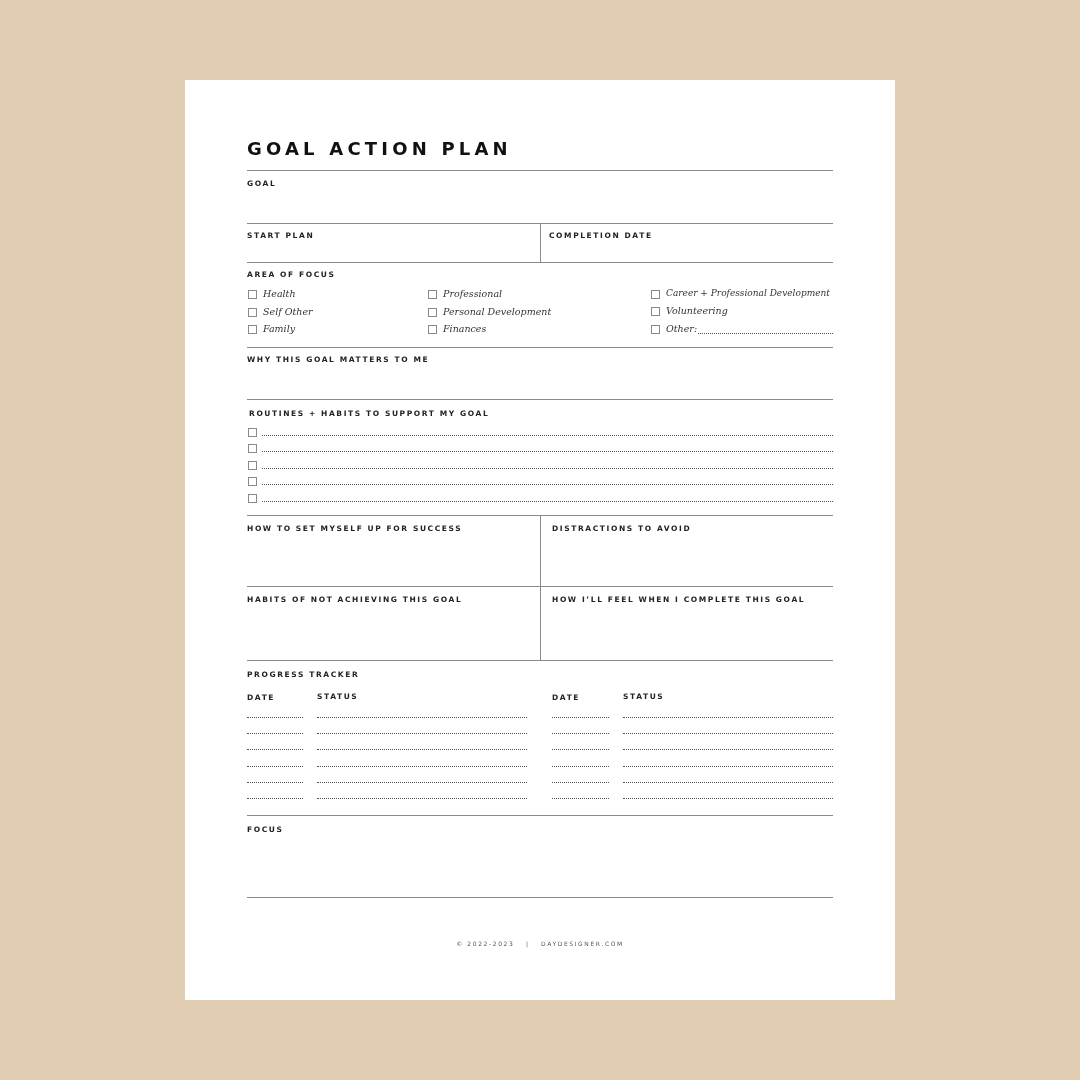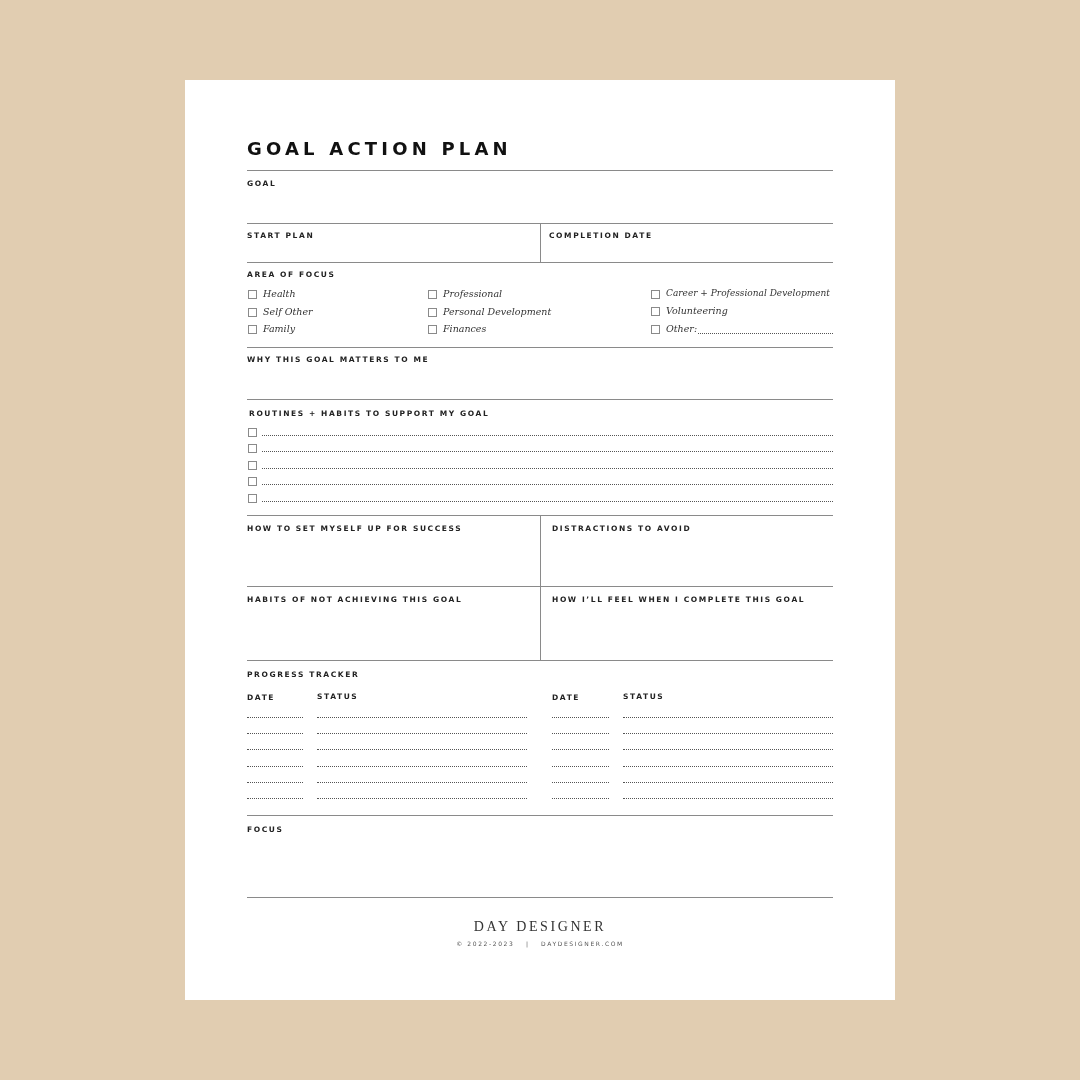--- a/index.html
+++ b/index.html
@@ -142,19 +142,18 @@
   <div class="dots" style="left:438px; top:702px; width:210px;"></div>
   <div class="dots" style="left:367px; top:718px; width:57px;"></div>
   <div class="dots" style="left:438px; top:718px; width:210px;"></div>
 
   <div class="hline" style="left:62px; top:735px; width:586px;"></div>
 
   <div class="label" style="left:62px; top:745px;">FOCUS</div>
   <div class="abs" style="left:62px; top:758px; width:586px; height:58px;"></div>
   <div class="hline" style="left:62px; top:817px; width:586px;"></div>
 
-  <div class="brand">DAY DESIGNER</div>
   <div class="copy">
     <span>© 2022-2023</span>
     <span style="margin:0 8px;">|</span>
     <span>DAYDESIGNER.COM</span>
   </div>
 </div>
 
 </body></html>

